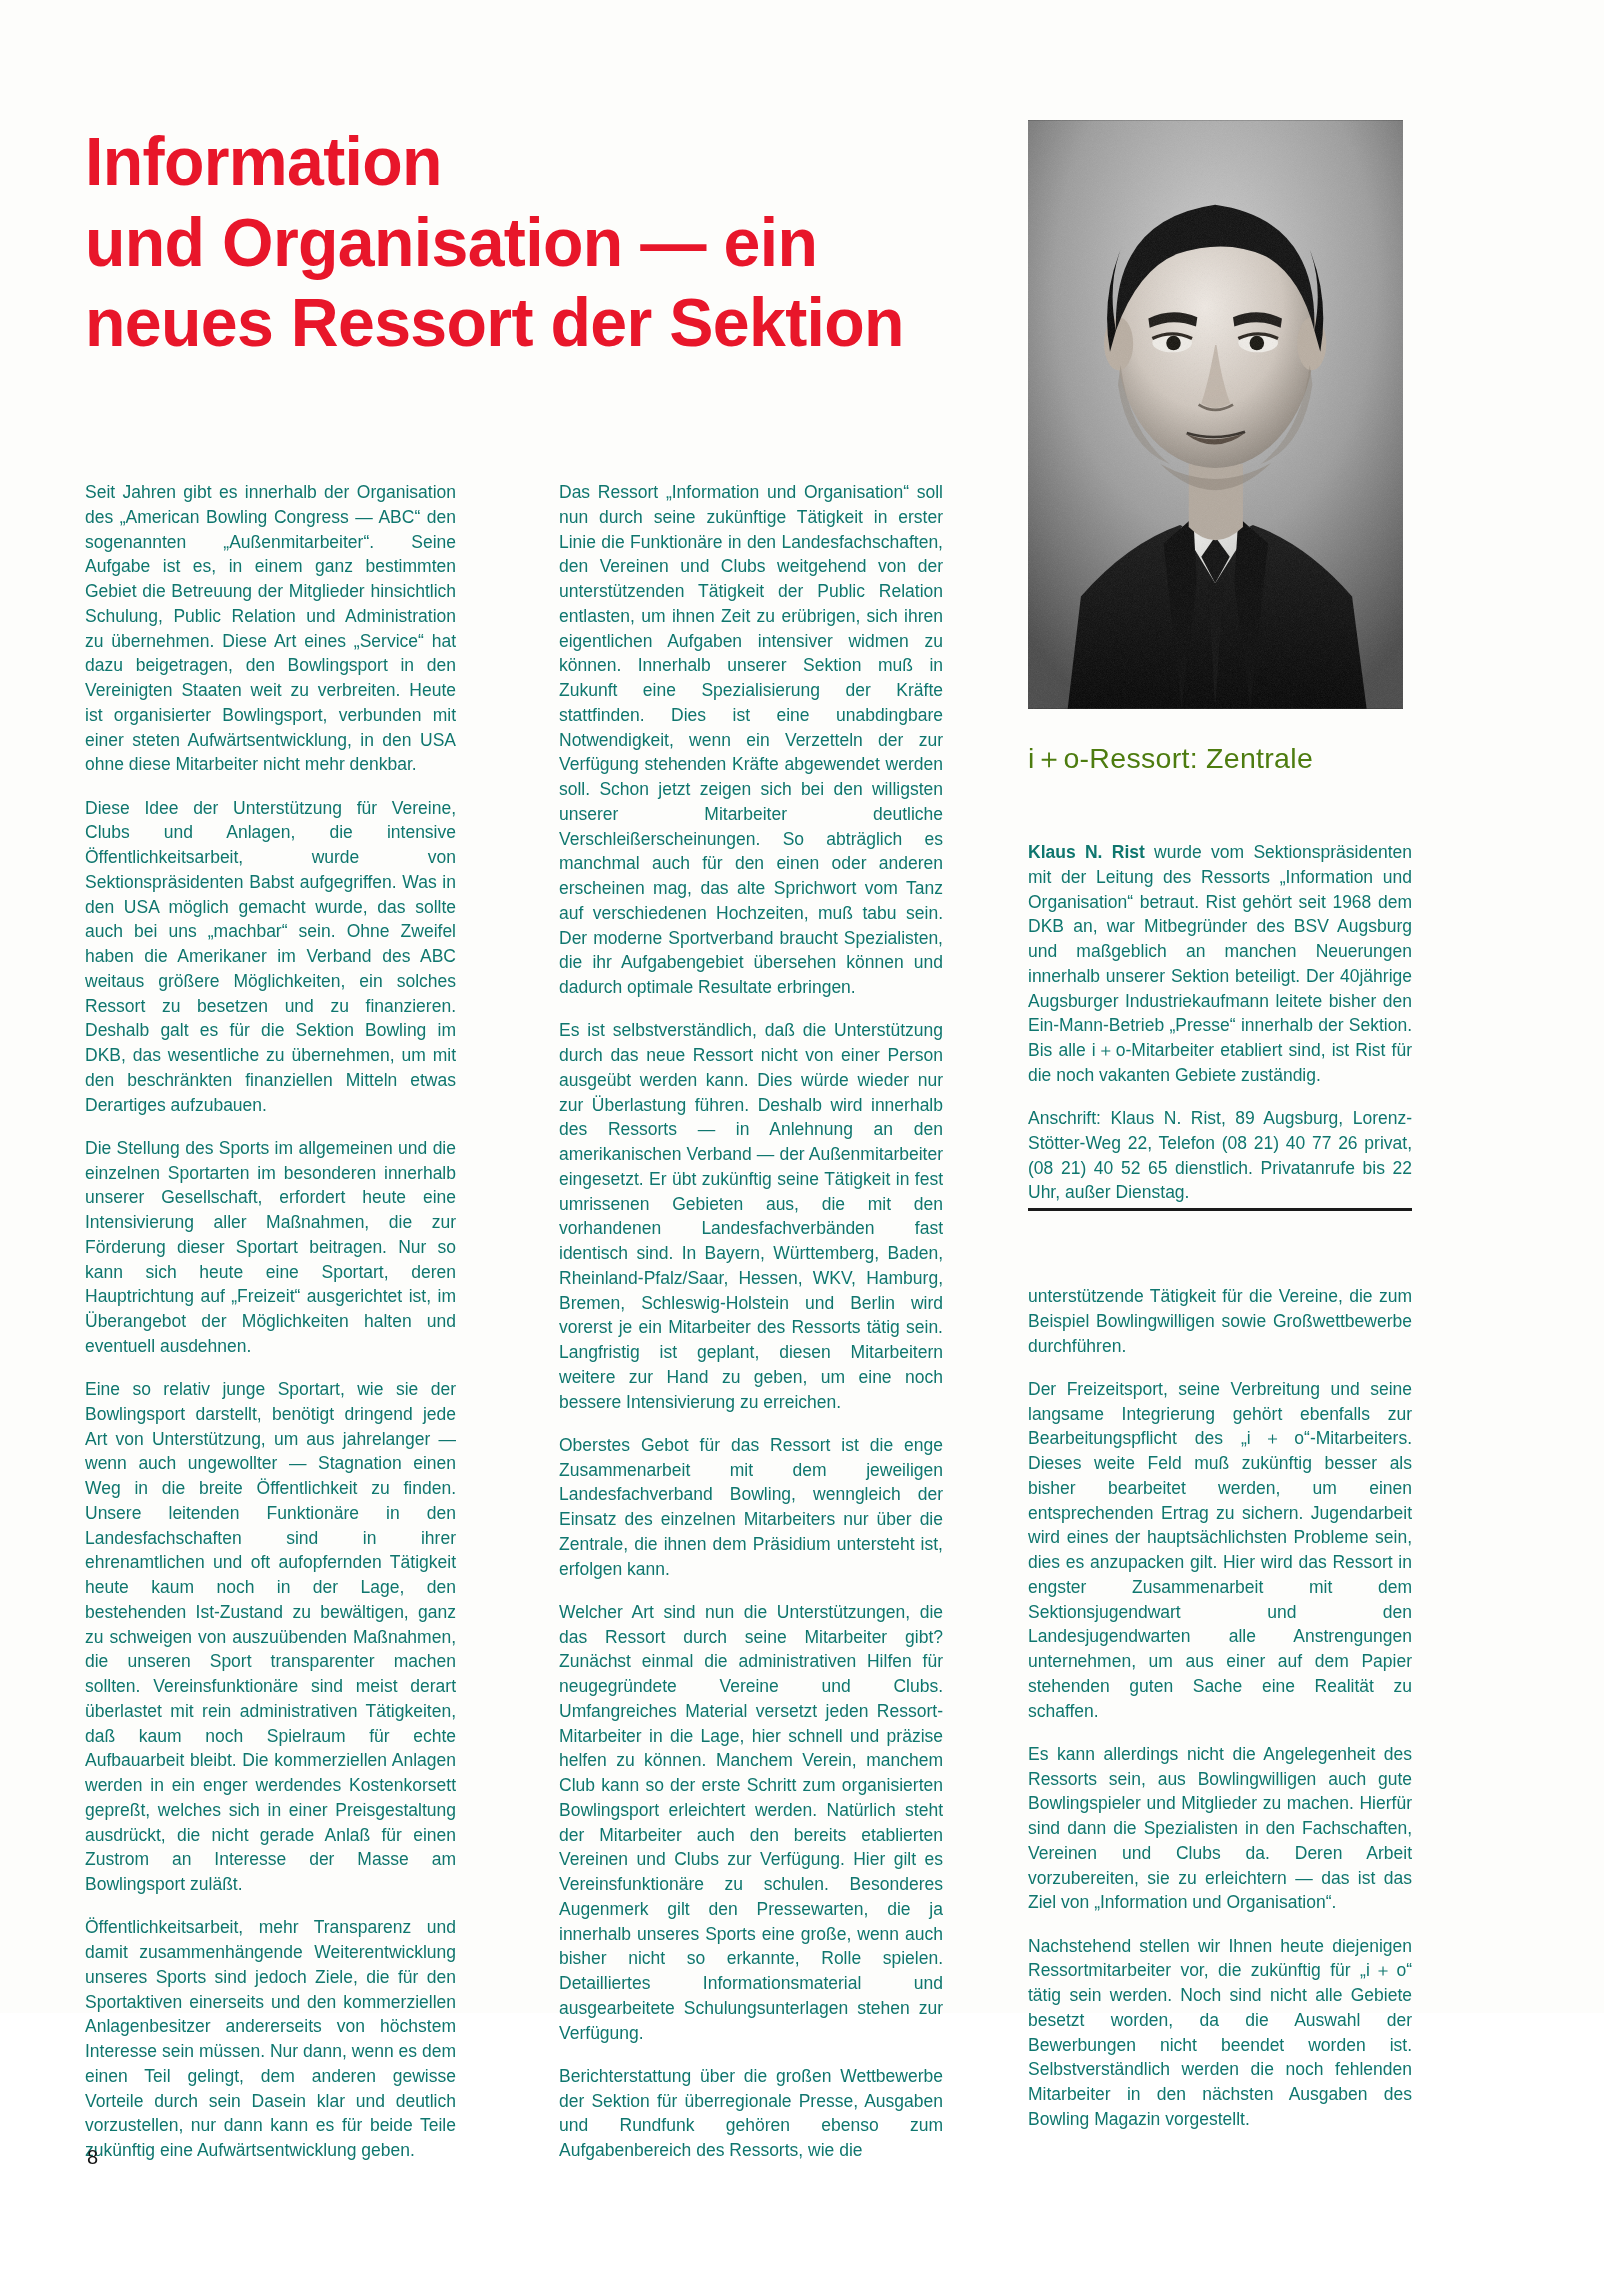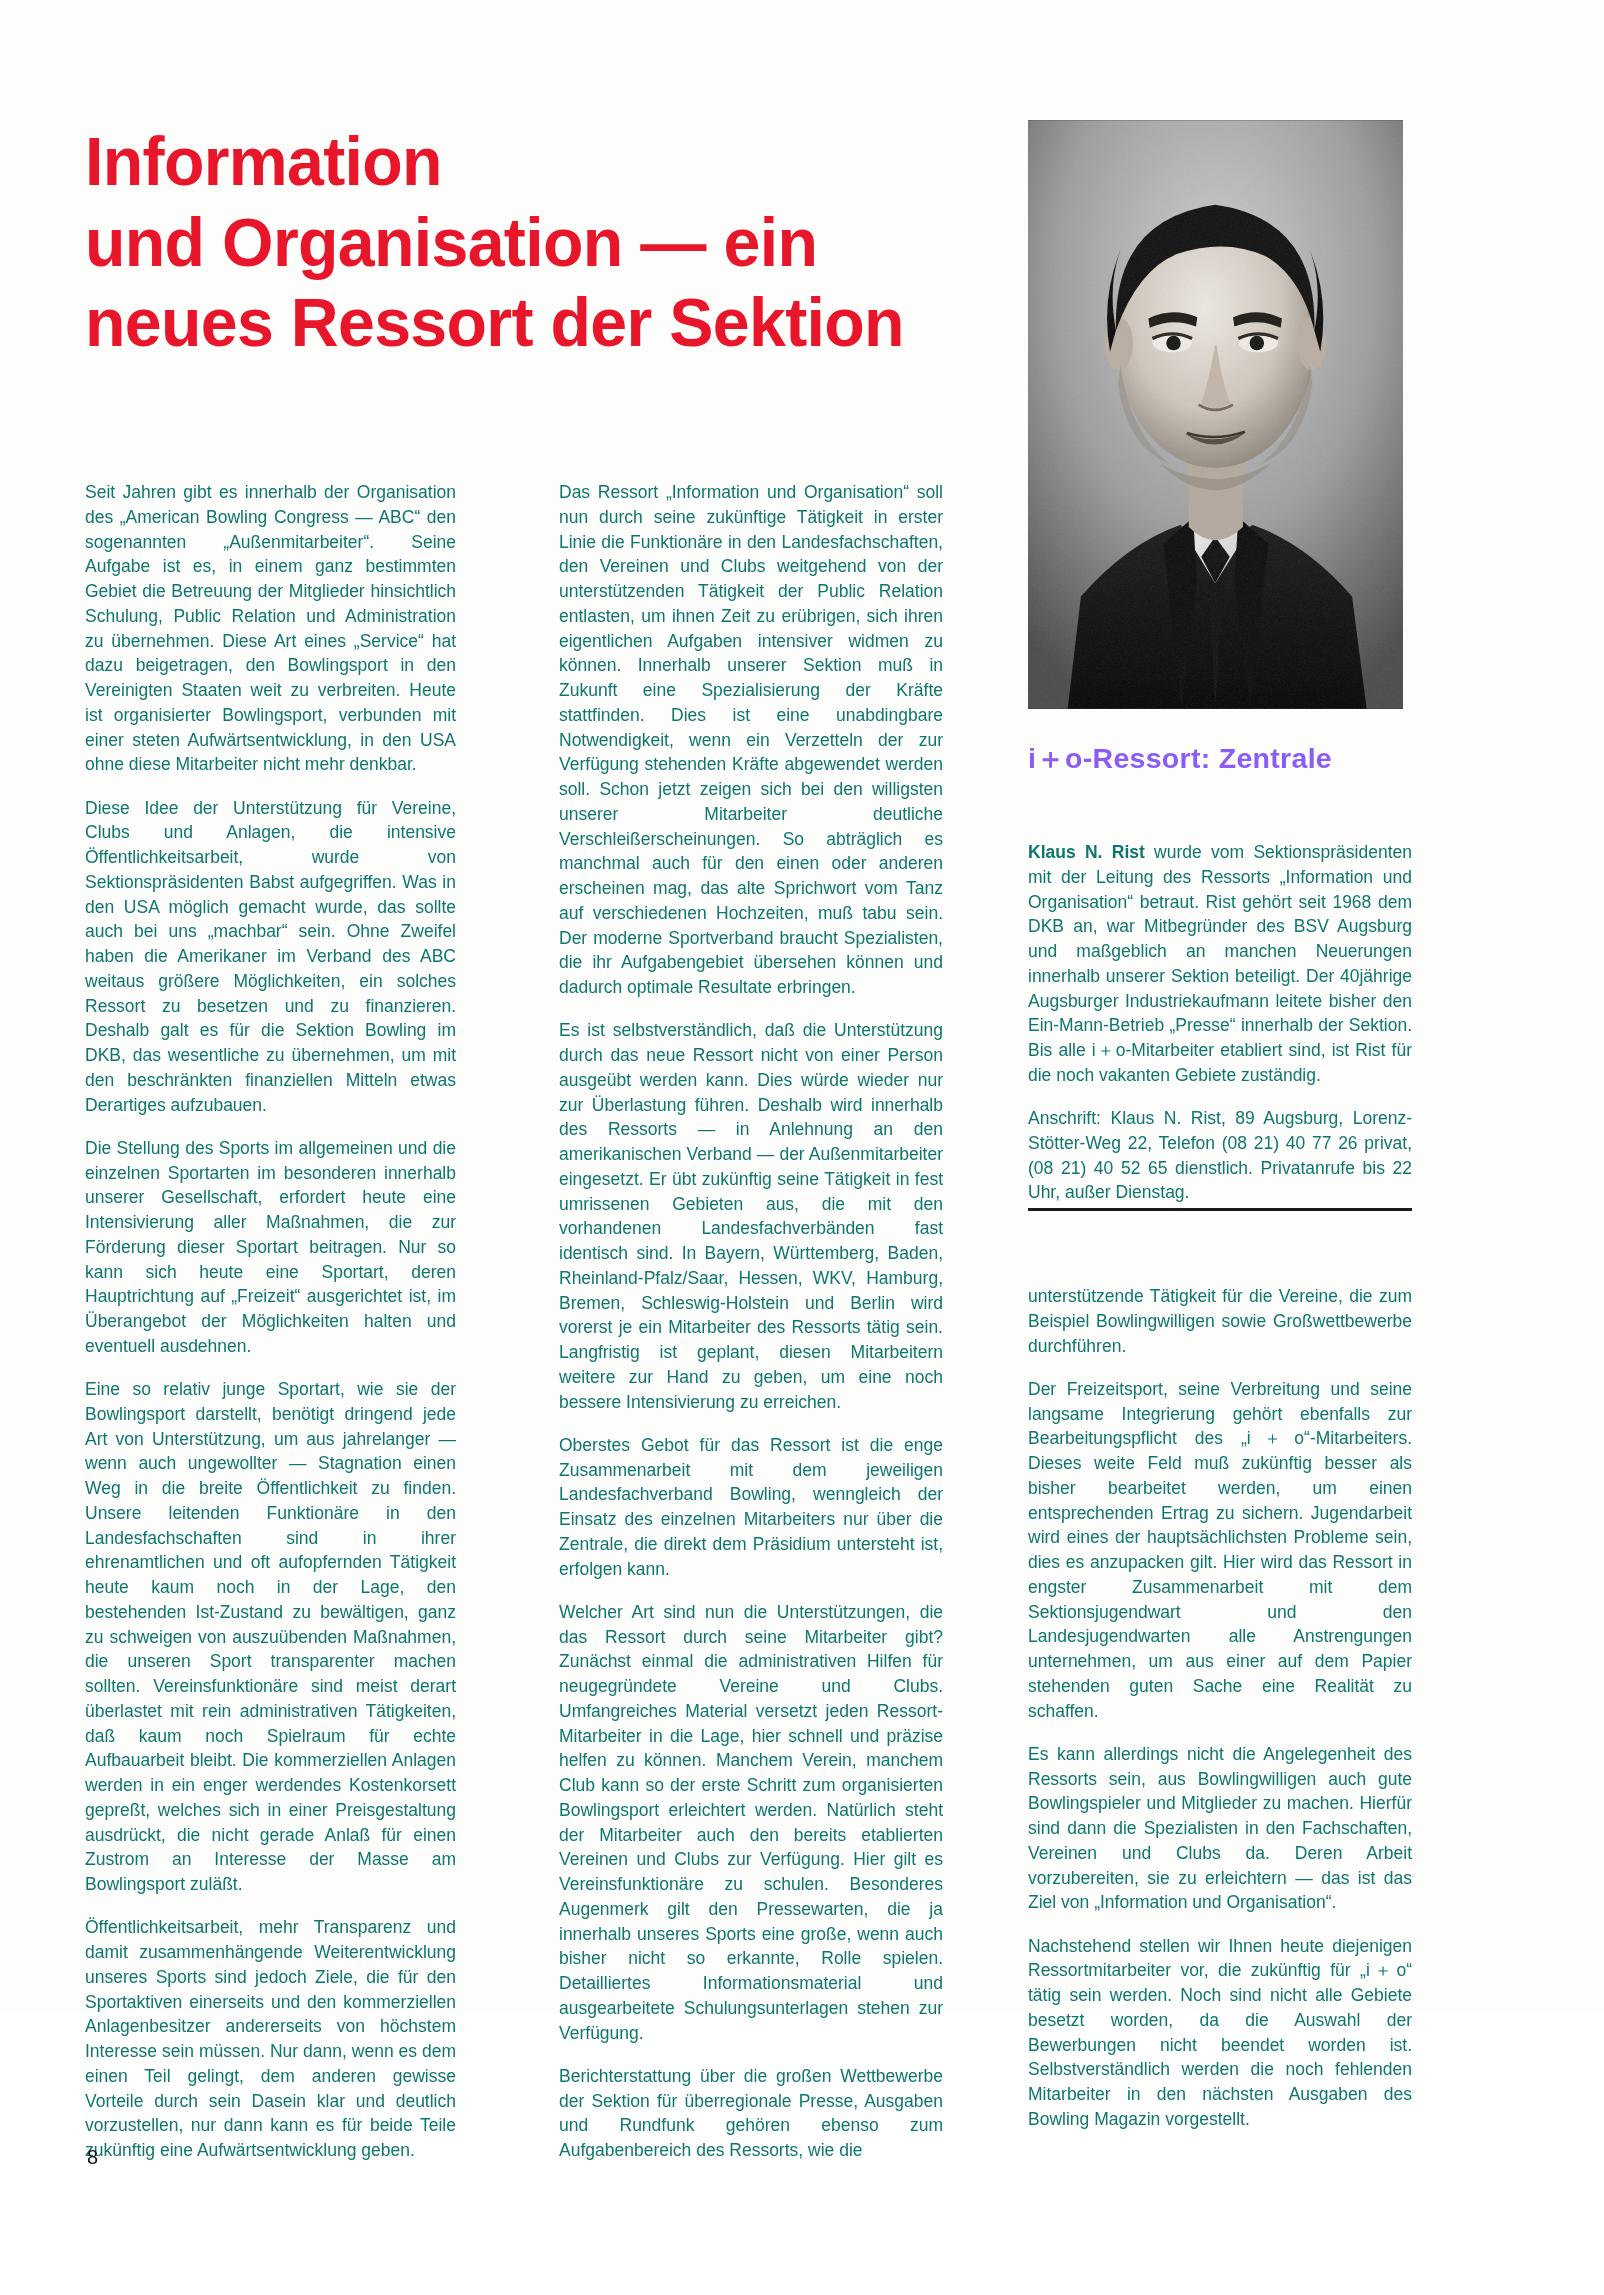--- a/index.html
+++ b/index.html
@@ -54,23 +54,23 @@
   }
   .portrait svg { display: block; }
 
   
   .ressort-title {
     position: absolute;
     left: 1028px;
     top: 740px;
     width: 384px;
     font-size: 28.5px;
-    font-weight: bold;
+    font-weight: normal;
     letter-spacing: 0.3px;
-    color: #8b5cf6;
+    color: #4d7c0f;
   }
 
   
   .col {
     position: absolute;
     font-size: 17.5px;
     line-height: 1.415;
     text-align: justify;
     color: #0f766e;
     -webkit-hyphens: auto;
@@ -201,21 +201,21 @@
     <p>Seit Jahren gibt es innerhalb der Organisation des „American Bowling Congress — ABC“ den sogenannten „Außenmitarbeiter“. Seine Aufgabe ist es, in einem ganz bestimmten Gebiet die Betreuung der Mitglieder hinsichtlich Schulung, Public Relation und Administration zu übernehmen. Diese Art eines „Service“ hat dazu beigetragen, den Bowlingsport in den Vereinigten Staaten weit zu verbreiten. Heute ist organisierter Bowlingsport, verbunden mit einer steten Aufwärtsentwicklung, in den USA ohne diese Mitarbeiter nicht mehr denkbar.</p>
     <p>Diese Idee der Unterstützung für Vereine, Clubs und Anlagen, die intensive Öffentlichkeitsarbeit, wurde von Sektionspräsidenten Babst aufgegriffen. Was in den USA möglich gemacht wurde, das sollte auch bei uns „machbar“ sein. Ohne Zweifel haben die Amerikaner im Verband des ABC weitaus größere Möglichkeiten, ein solches Ressort zu besetzen und zu finanzieren. Deshalb galt es für die Sektion Bowling im DKB, das wesentliche zu übernehmen, um mit den beschränkten finanziellen Mitteln etwas Derartiges aufzubauen.</p>
     <p>Die Stellung des Sports im allgemeinen und die einzelnen Sportarten im besonderen innerhalb unserer Gesellschaft, erfordert heute eine Intensivierung aller Maßnahmen, die zur Förderung dieser Sportart beitragen. Nur so kann sich heute eine Sportart, deren Hauptrichtung auf „Freizeit“ ausgerichtet ist, im Überangebot der Möglichkeiten halten und eventuell ausdehnen.</p>
     <p>Eine so relativ junge Sportart, wie sie der Bowlingsport darstellt, benötigt dringend jede Art von Unterstützung, um aus jahrelanger — wenn auch ungewollter — Stagnation einen Weg in die breite Öffentlichkeit zu finden. Unsere leitenden Funktionäre in den Landesfachschaften sind in ihrer ehrenamtlichen und oft aufopfernden Tätigkeit heute kaum noch in der Lage, den bestehenden Ist-Zustand zu bewältigen, ganz zu schweigen von auszuübenden Maßnahmen, die unseren Sport transparenter machen sollten. Vereinsfunktionäre sind meist derart überlastet mit rein administrativen Tätigkeiten, daß kaum noch Spielraum für echte Aufbauarbeit bleibt. Die kommerziellen Anlagen werden in ein enger werdendes Kostenkorsett gepreßt, welches sich in einer Preisgestaltung ausdrückt, die nicht gerade Anlaß für einen Zustrom an Interesse der Masse am Bowlingsport zuläßt.</p>
     <p>Öffentlichkeitsarbeit, mehr Transparenz und damit zusammenhängende Weiterentwicklung unseres Sports sind jedoch Ziele, die für den Sportaktiven einerseits und den kommerziellen Anlagenbesitzer andererseits von höchstem Interesse sein müssen. Nur dann, wenn es dem einen Teil gelingt, dem anderen gewisse Vorteile durch sein Dasein klar und deutlich vorzustellen, nur dann kann es für beide Teile zukünftig eine Aufwärtsentwicklung geben.</p>
   </div>
 
   <div class="col" id="col2">
     <p>Das Ressort „Information und Organisation“ soll nun durch seine zukünftige Tätigkeit in erster Linie die Funktionäre in den Landesfachschaften, den Vereinen und Clubs weitgehend von der unterstützenden Tätigkeit der Public Relation entlasten, um ihnen Zeit zu erübrigen, sich ihren eigentlichen Aufgaben intensiver widmen zu können. Innerhalb unserer Sektion muß in Zukunft eine Spezialisierung der Kräfte stattfinden. Dies ist eine unabdingbare Notwendigkeit, wenn ein Verzetteln der zur Verfügung stehenden Kräfte abgewendet werden soll. Schon jetzt zeigen sich bei den willigsten unserer Mitarbeiter deutliche Verschleißerscheinungen. So abträglich es manchmal auch für den einen oder anderen erscheinen mag, das alte Sprichwort vom Tanz auf verschiedenen Hochzeiten, muß tabu sein. Der moderne Sportverband braucht Spezialisten, die ihr Aufgabengebiet übersehen können und dadurch optimale Resultate erbringen.</p>
     <p>Es ist selbstverständlich, daß die Unterstützung durch das neue Ressort nicht von einer Person ausgeübt werden kann. Dies würde wieder nur zur Überlastung führen. Deshalb wird innerhalb des Ressorts — in Anlehnung an den amerikanischen Verband — der Außenmitarbeiter eingesetzt. Er übt zukünftig seine Tätigkeit in fest umrissenen Gebieten aus, die mit den vorhandenen Landesfachverbänden fast identisch sind. In Bayern, Württemberg, Baden, Rheinland-Pfalz/Saar, Hessen, WKV, Hamburg, Bremen, Schleswig-Holstein und Berlin wird vorerst je ein Mitarbeiter des Ressorts tätig sein. Langfristig ist geplant, diesen Mitarbeitern weitere zur Hand zu geben, um eine noch bessere Intensivierung zu erreichen.</p>
-    <p>Oberstes Gebot für das Ressort ist die enge Zusammenarbeit mit dem jeweiligen Landesfachverband Bowling, wenngleich der Einsatz des einzelnen Mitarbeiters nur über die Zentrale, die direkt dem Präsidium untersteht ist, erfolgen kann.</p>
+    <p>Oberstes Gebot für das Ressort ist die enge Zusammenarbeit mit dem jeweiligen Landesfachverband Bowling, wenngleich der Einsatz des einzelnen Mitarbeiters nur über die Zentrale, die ihnen dem Präsidium untersteht ist, erfolgen kann.</p>
     <p>Welcher Art sind nun die Unterstützungen, die das Ressort durch seine Mitarbeiter gibt? Zunächst einmal die administrativen Hilfen für neugegründete Vereine und Clubs. Umfangreiches Material versetzt jeden Ressort-Mitarbeiter in die Lage, hier schnell und präzise helfen zu können. Manchem Verein, manchem Club kann so der erste Schritt zum organisierten Bowlingsport erleichtert werden. Natürlich steht der Mitarbeiter auch den bereits etablierten Vereinen und Clubs zur Verfügung. Hier gilt es Vereinsfunktionäre zu schulen. Besonderes Augenmerk gilt den Pressewarten, die ja innerhalb unseres Sports eine große, wenn auch bisher nicht so erkannte, Rolle spielen. Detailliertes Informationsmaterial und ausgearbeitete Schulungsunterlagen stehen zur Verfügung.</p>
     <p>Berichterstattung über die großen Wettbewerbe der Sektion für überregionale Presse, Ausgaben und Rundfunk gehören ebenso zum Aufgabenbereich des Ressorts, wie die</p>
   </div>
 
   <div class="col" id="col3a">
     <p><span class="lead-name">Klaus N. Rist</span><span> wurde vom Sektionspräsidenten mit der Leitung des Ressorts „Information und Organisation“ betraut. Rist gehört seit 1968 dem DKB an, war Mitbegründer des BSV Augsburg und maßgeblich an manchen Neuerungen innerhalb unserer Sektion beteiligt. Der 40jährige Augsburger Industriekaufmann leitete bisher den Ein-Mann-Betrieb „Presse“ innerhalb der Sektion. Bis alle i＋o-Mitarbeiter etabliert sind, ist Rist für die noch vakanten Gebiete zuständig.</span></p>
     <p>Anschrift: Klaus N. Rist, 89 Augsburg, Lorenz-Stötter-Weg 22, Telefon (08 21) 40 77 26 privat, (08 21) 40 52 65 dienstlich. Privatanrufe bis 22 Uhr, außer Dienstag.</p>
   </div>
 
   <div class="rule"></div>

